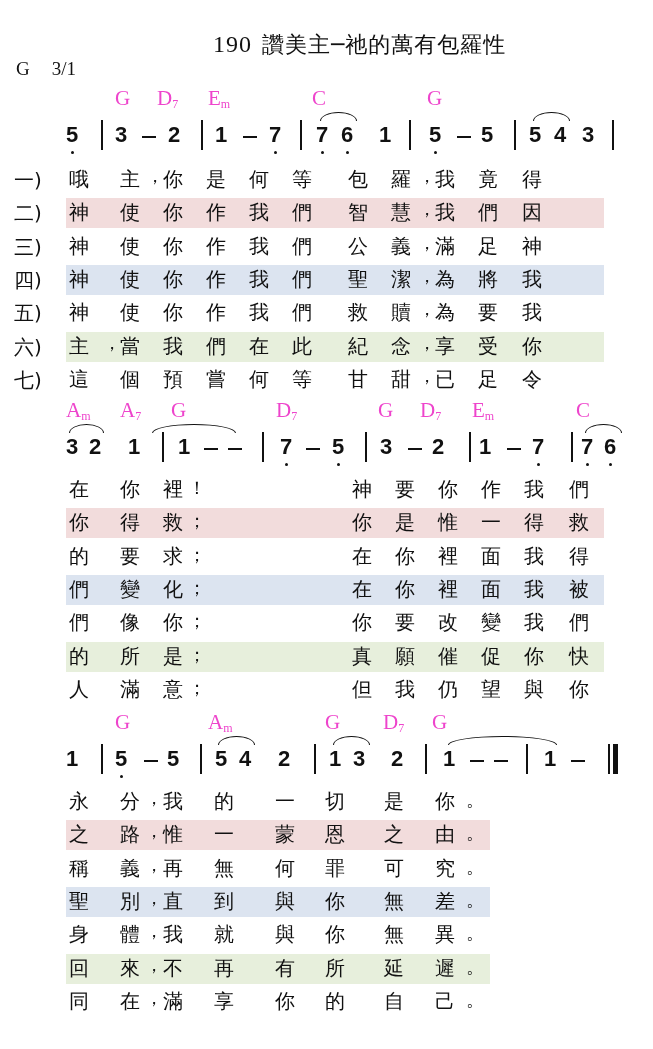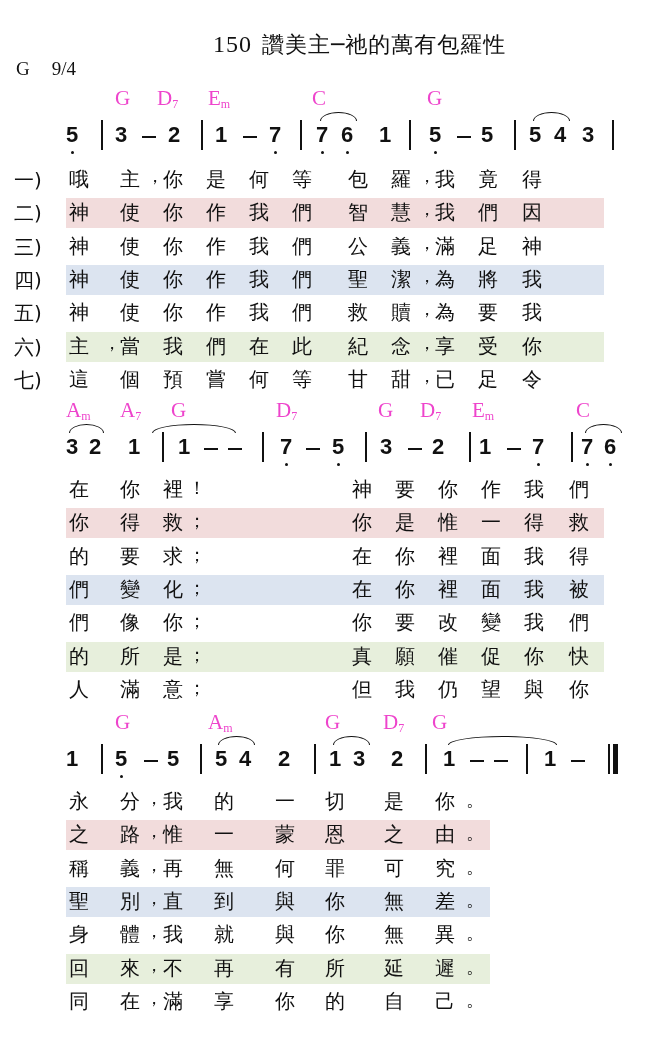--- a/index.html
+++ b/index.html
@@ -23,24 +23,24 @@
   .band.blue { background: #dce4f0; }
   .band.green { background: #e7efdc; }
   .verse-label { left: 14px; font-size: 20px; font-family: "DejaVu Sans", sans-serif; }
   .lyr { font-size: 20px; width: 26px; text-align: center; font-family: "DejaVu Sans", sans-serif; }
   .punct { font-size: 18px; }
 </style>
 </head>
 <body>
 
 <div class="abs title">
-  <span class="num">150</span><span>讚美主─祂的萬有包羅性</span>
+  <span class="num">190</span><span>讚美主─祂的萬有包羅性</span>
 </div>
 <div class="abs keysig">
-  <span>G</span><span>9/4</span>
+  <span>G</span><span>3/1</span>
 </div>
 
 <div id="sys1">
     <div class="abs chord" style="left: 115px; top: 86px;"><span>G</span></div>
     <div class="abs chord" style="left: 157px; top: 86px;"><span>D</span><sub>7</sub></div>
     <div class="abs chord" style="left: 208px; top: 86px;"><span>E</span><sub>m</sub></div>
     <div class="abs chord" style="left: 312px; top: 86px;"><span>C</span></div>
     <div class="abs chord" style="left: 427px; top: 86px;"><span>G</span></div>
     <div class="abs note low" style="left: 64px; top: 122px;">5</div>
     <div class="abs note" style="left: 113px; top: 122px;">3</div>

